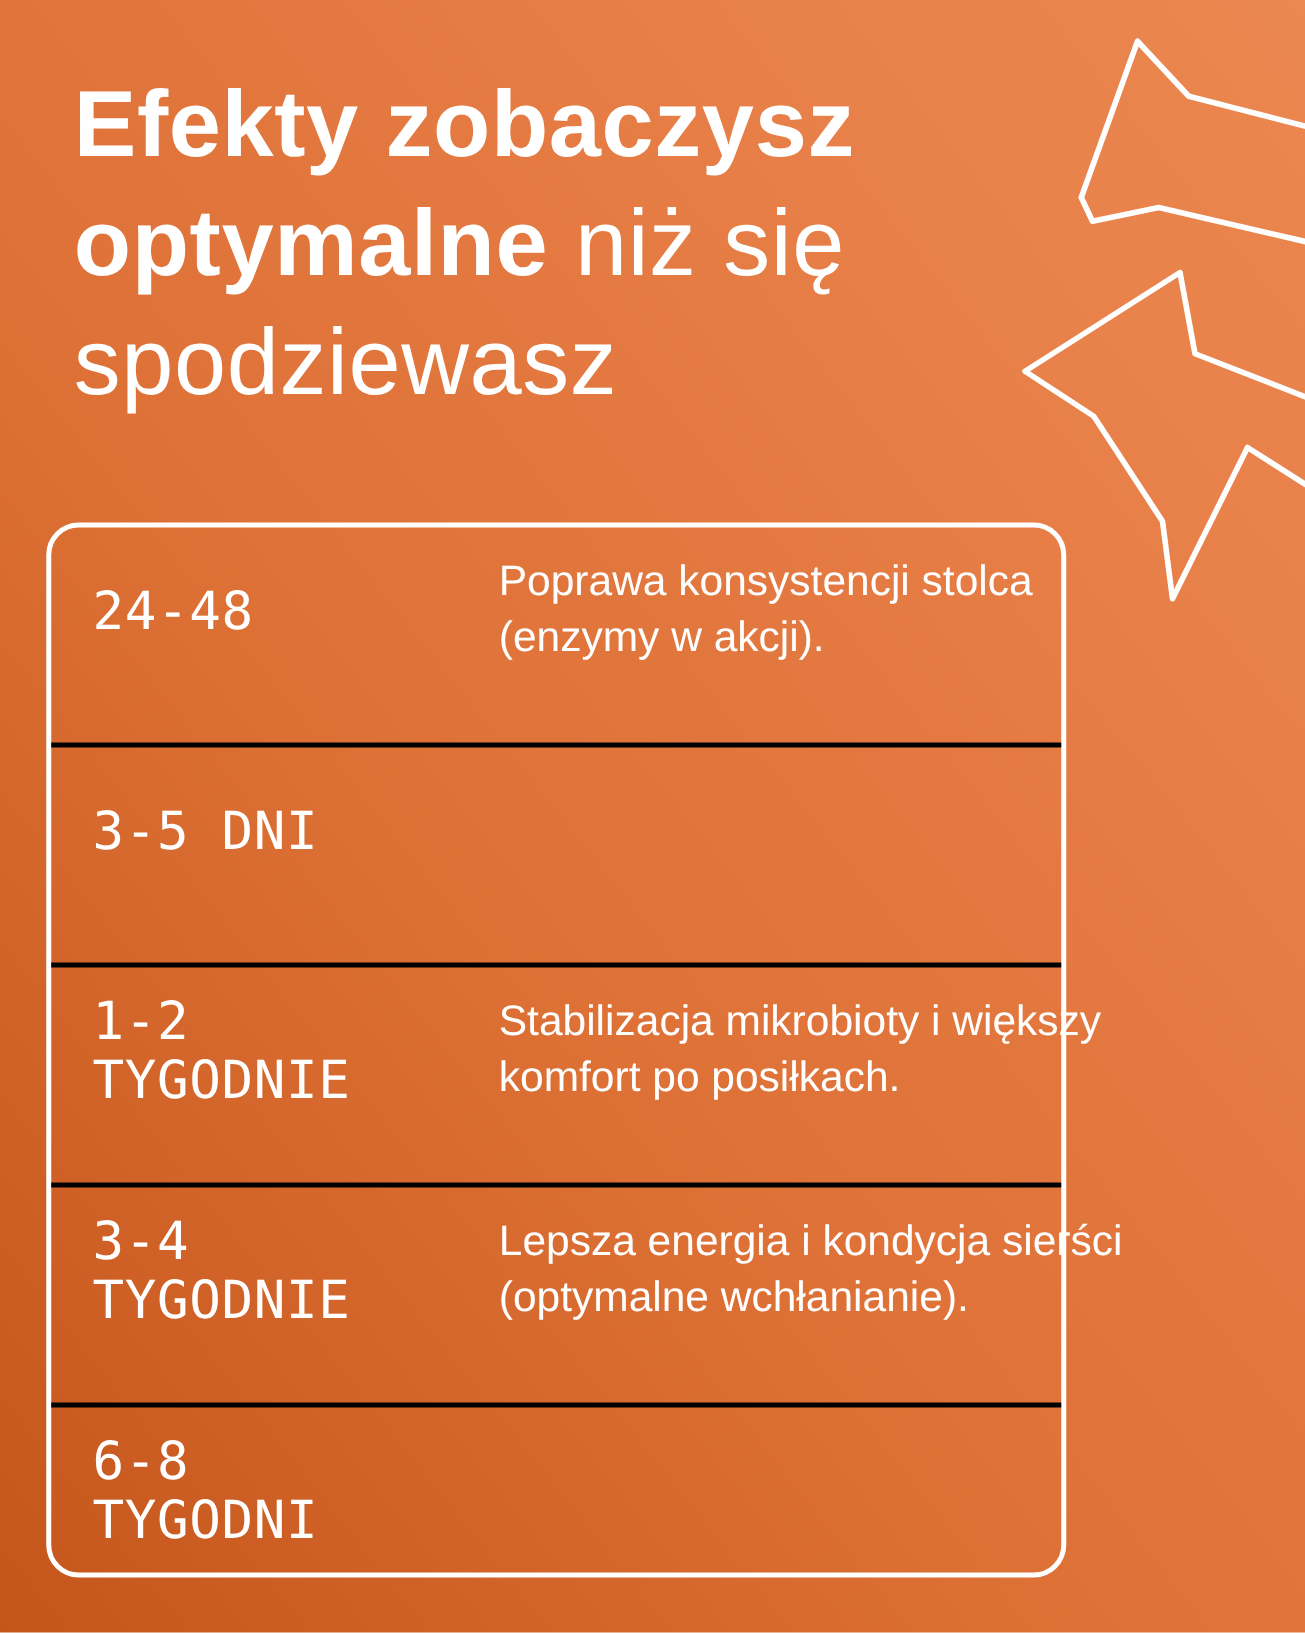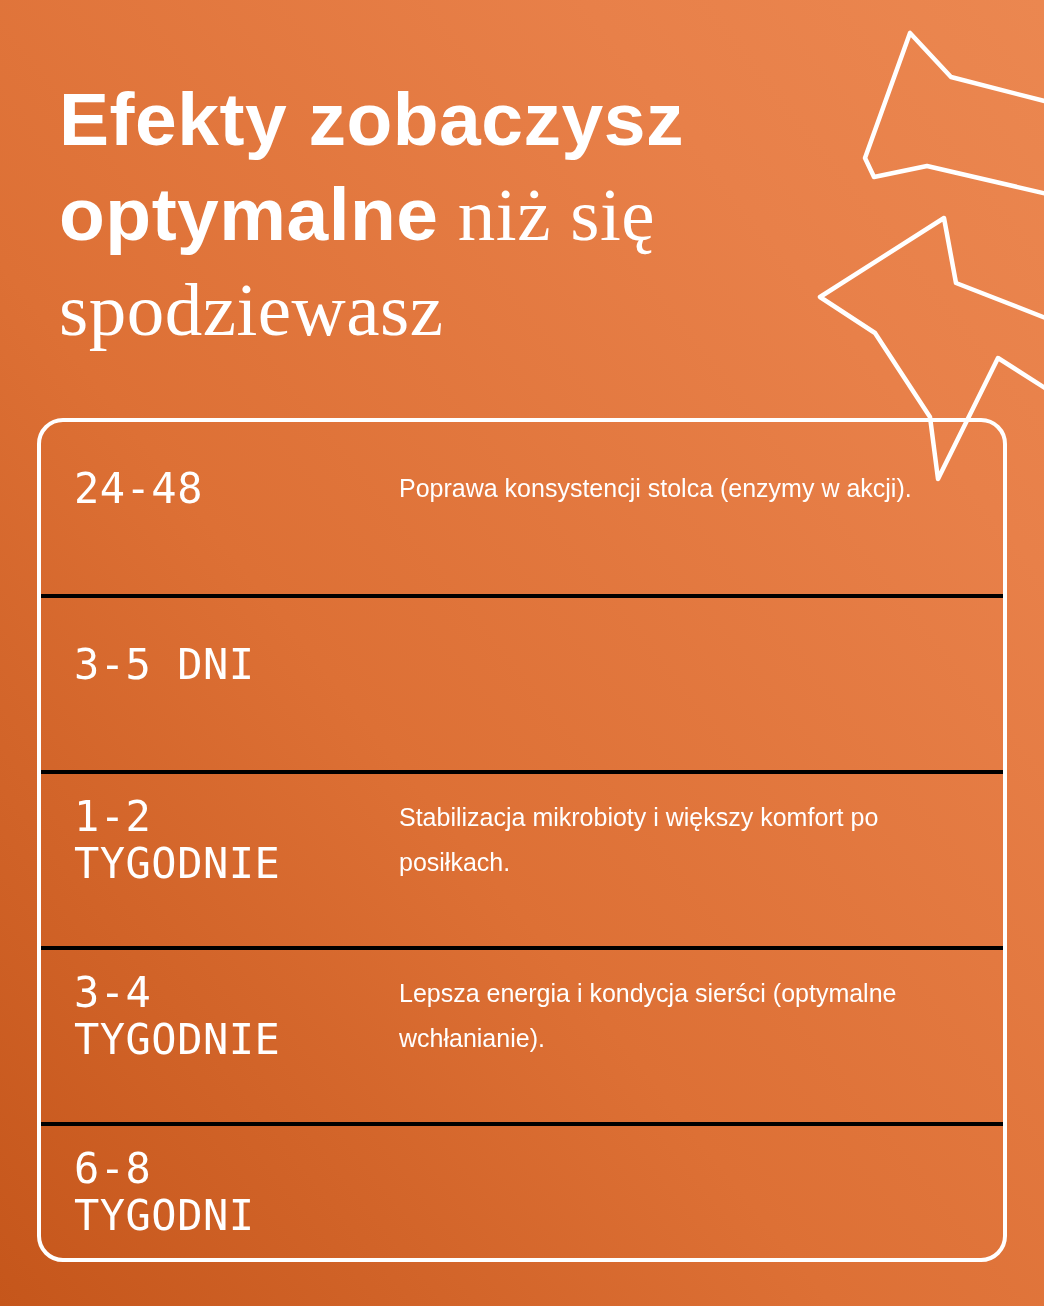--- a/index.html
+++ b/index.html
@@ -27,36 +27,36 @@
     stroke: #ffffff;
     stroke-width: 4.5;
     stroke-linejoin: round;
     stroke-linecap: round;
   }
 
   
   .title {
     position: absolute;
     left: 59px;
-    top: 72px;
+    top: 52px;
     z-index: 3;
     font-size: 75px;
     line-height: 95px;
     letter-spacing: 0.5px;
     white-space: nowrap;
   }
   .title .bold-part   { font-weight: 700; }
-  .title .light-part  { font-weight: 400; font-family: Liberation Serif, serif; }
+  .title .light-part  { font-weight: 400; }
 
   
   .timeline-table {
     position: absolute;
     left: 37px;
     top: 418px;
-    width: 970px;
+    width: 816px;
     height: 844px;
     border: 4px solid #ffffff;
     border-radius: 26px;
     display: flex;
     flex-direction: column;
     z-index: 1;
   }
   .timeline-row {
     flex: 1 1 0;
     display: flex;
@@ -71,21 +71,21 @@
     padding-left: 33px;
     font-family: "DejaVu Sans Mono", "Liberation Mono", monospace;
     font-size: 42px;
     line-height: 47px;
     letter-spacing: 0.5px;
     font-weight: 500;
   }
   .desc-cell {
     flex: 0 0 560px;
     max-width: 560px;
-    font-size: 25px;
+    font-size: 34px;
     line-height: 45px;
     font-weight: 400;
   }
 </style>
 </head>
 <body>
 
 <svg class="decor-stars" viewBox="0 0 300 520" aria-hidden="true">
   <path d="M 312 104 L 207 77 L 166 33 L 121 158 L 130 177 L 183 166 L 312 196"></path>
   <path d="M 312 322 L 212 283 L 200 218 L 76 297 L 131 333 L 186 417 L 194 479 L 254 358 L 312 395"></path>

